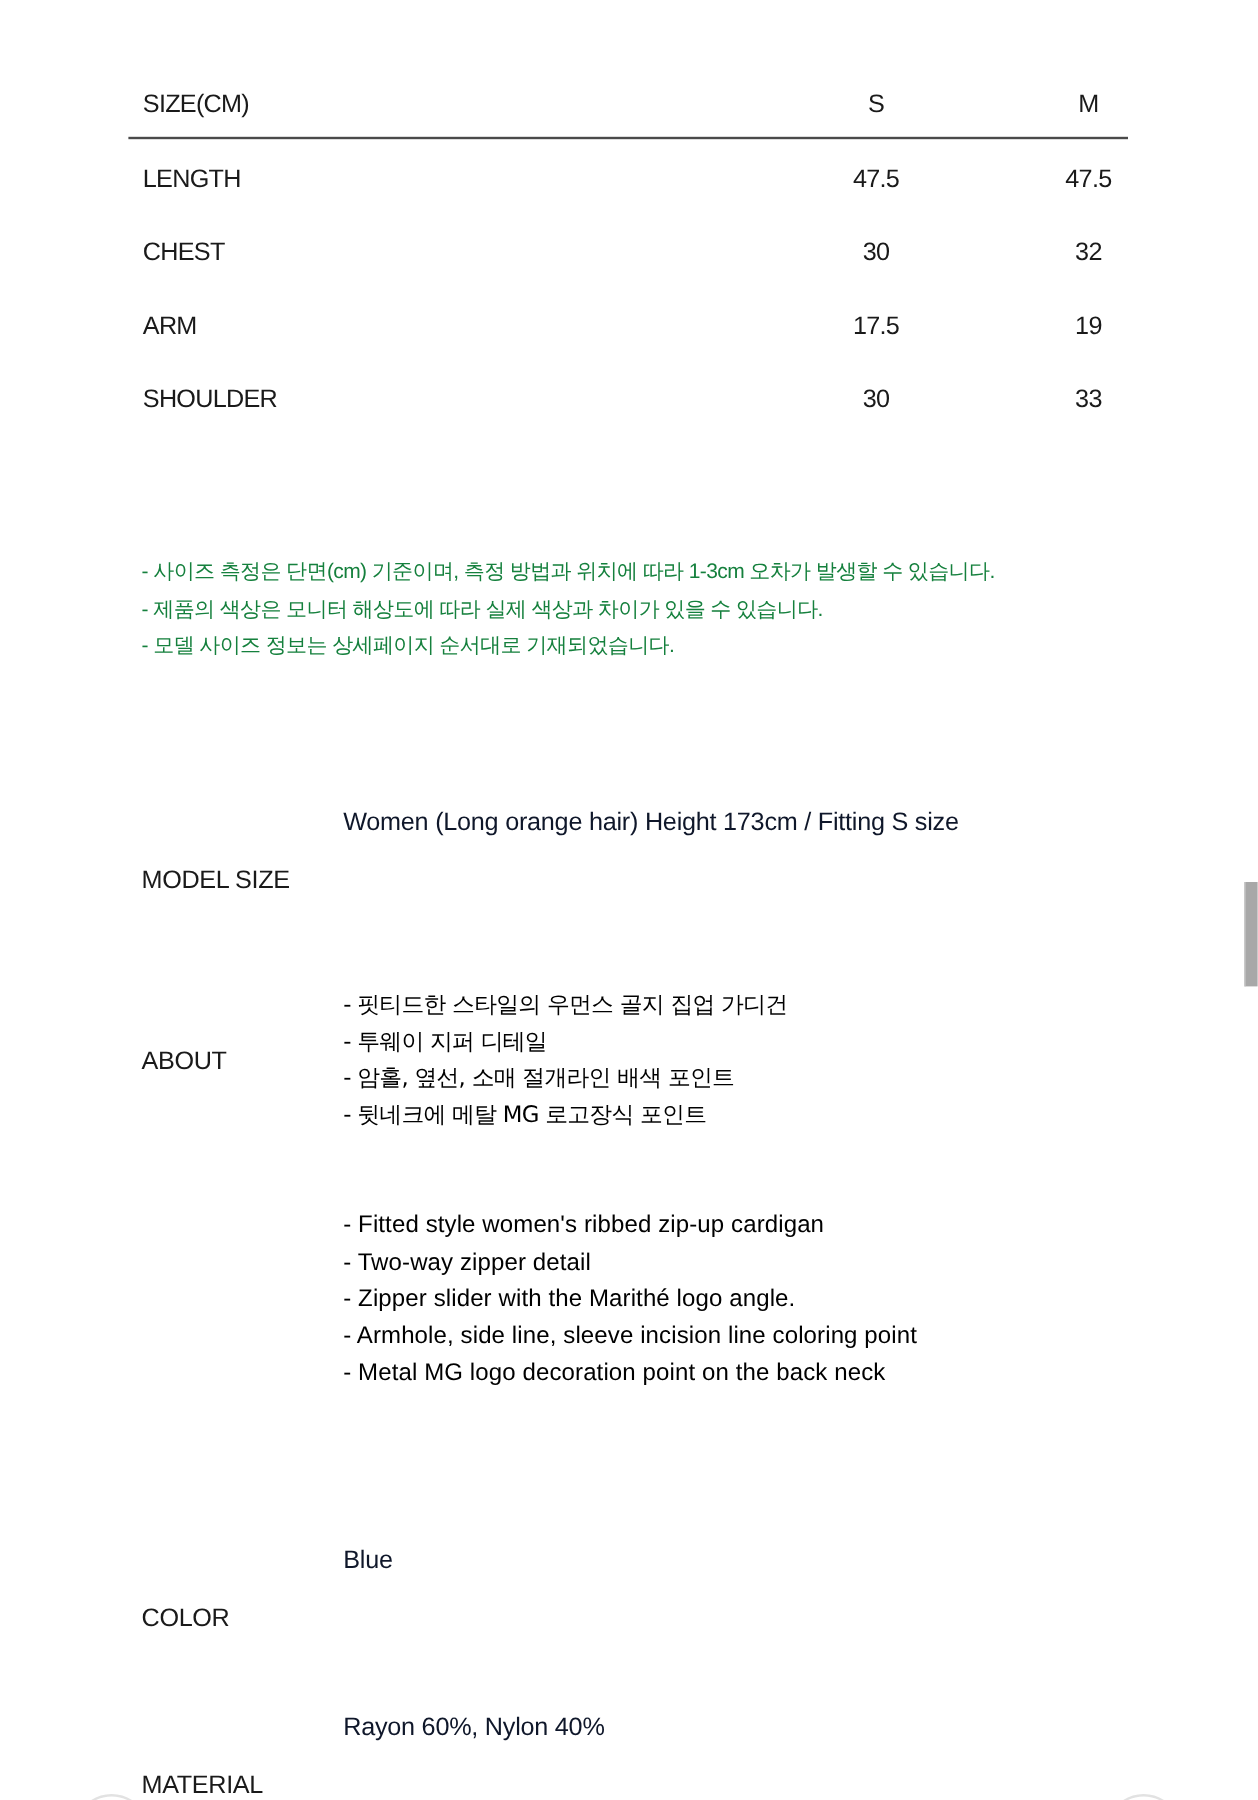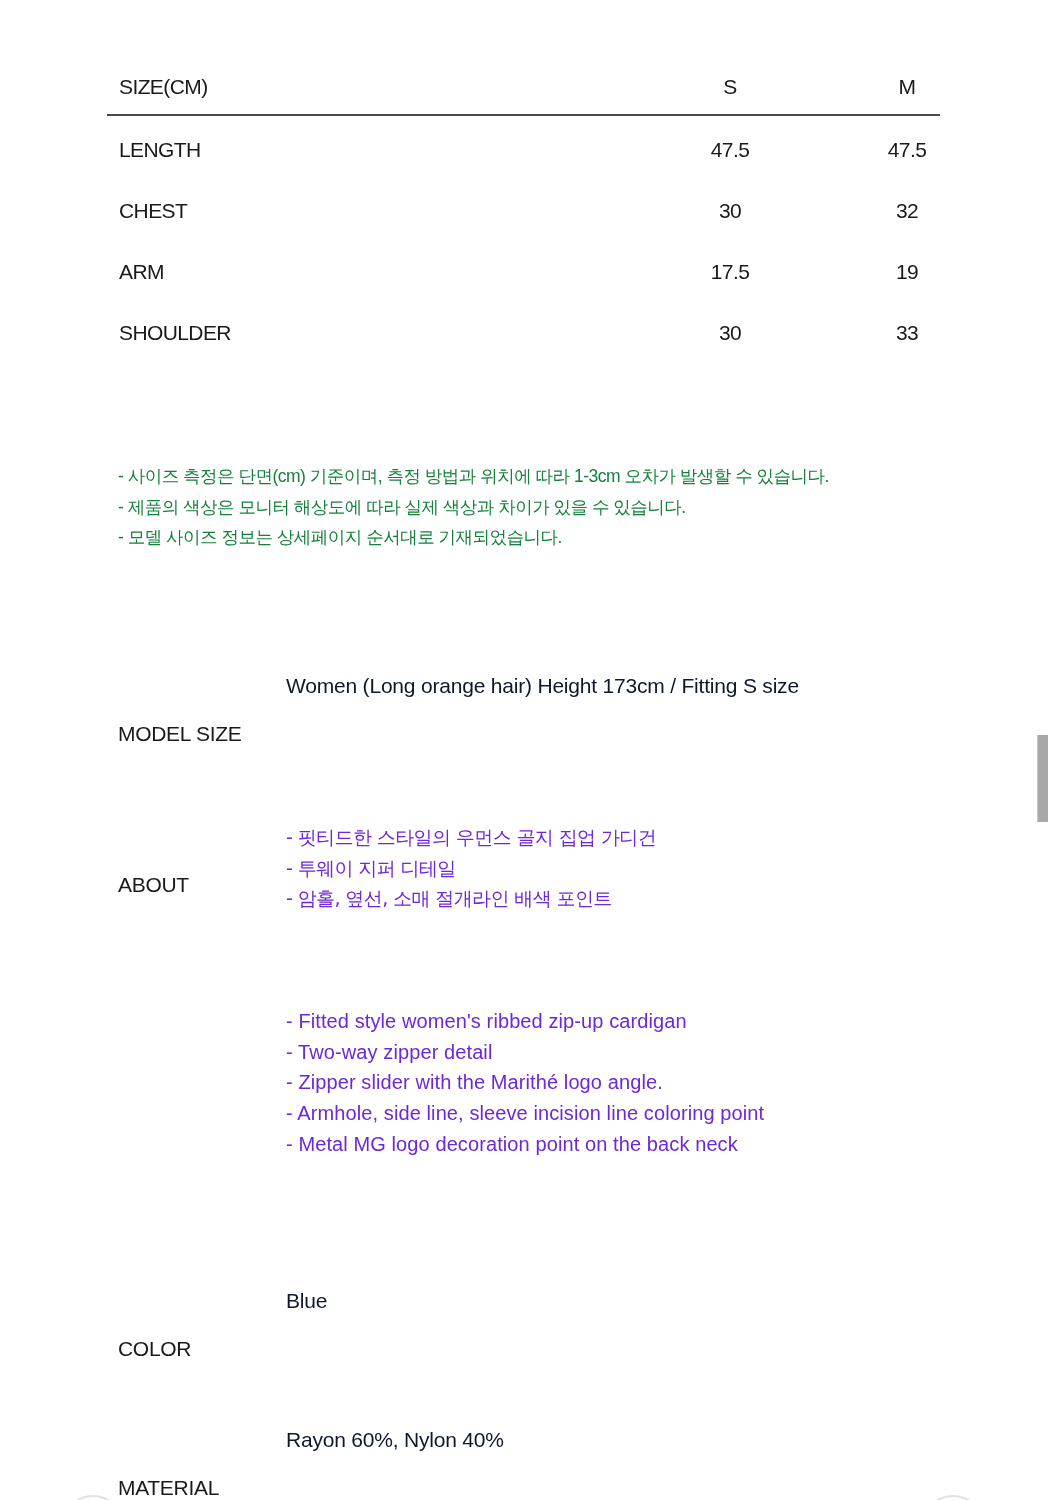--- a/index.html
+++ b/index.html
@@ -85,21 +85,21 @@
       letter-spacing: -0.2px;
       color: #0f172a;
       white-space: nowrap;
     }
     .about-list {
       position: absolute;
       left: 168px;
       top: -3px;
       font-size: 20px;
       line-height: 30.7px;
-      color: #6d28d9;
+      color: #000000;
       white-space: nowrap;
     }
     .about-list.ko {
       font-family: "DejaVu Sans", sans-serif;
       font-size: 19px;
       letter-spacing: -0.6px;
     }
     .about-list.en {
       top: 181px;
       letter-spacing: 0.1px;
@@ -169,20 +169,21 @@
   <span class="info-label">MODEL SIZE</span>
   <span class="info-value">Women (Long orange hair) Height 173cm / Fitting S size</span>
 </div>
 
 <div class="info-row" style="top:825px;">
   <span class="info-label">ABOUT</span>
   <div class="about-list ko">
     <div>- 핏티드한 스타일의 우먼스 골지 집업 가디건</div>
     <div>- 투웨이 지퍼 디테일</div>
     <div>- 암홀, 옆선, 소매 절개라인 배색 포인트</div>
+    <div>- 뒷네크에 메탈 MG 로고장식 포인트</div>
   </div>
   <div class="about-list en">
     <div>- Fitted style women's ribbed zip-up cardigan</div>
     <div>- Two-way zipper detail</div>
     <div>- Zipper slider with the Marithé logo angle.</div>
     <div>- Armhole, side line, sleeve incision line coloring point</div>
     <div>- Metal MG logo decoration point on the back neck</div>
   </div>
 </div>
 

